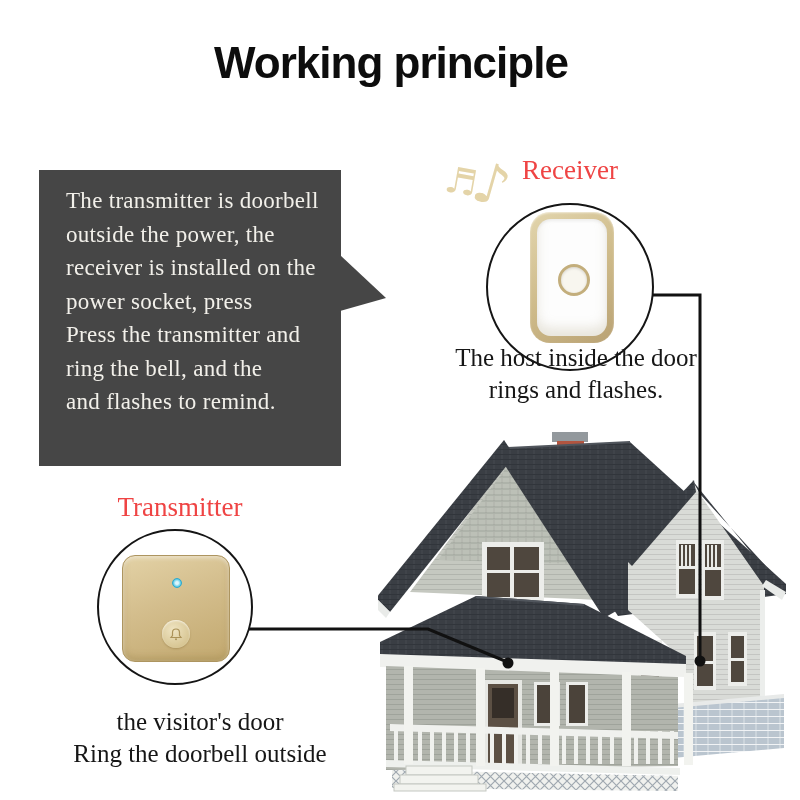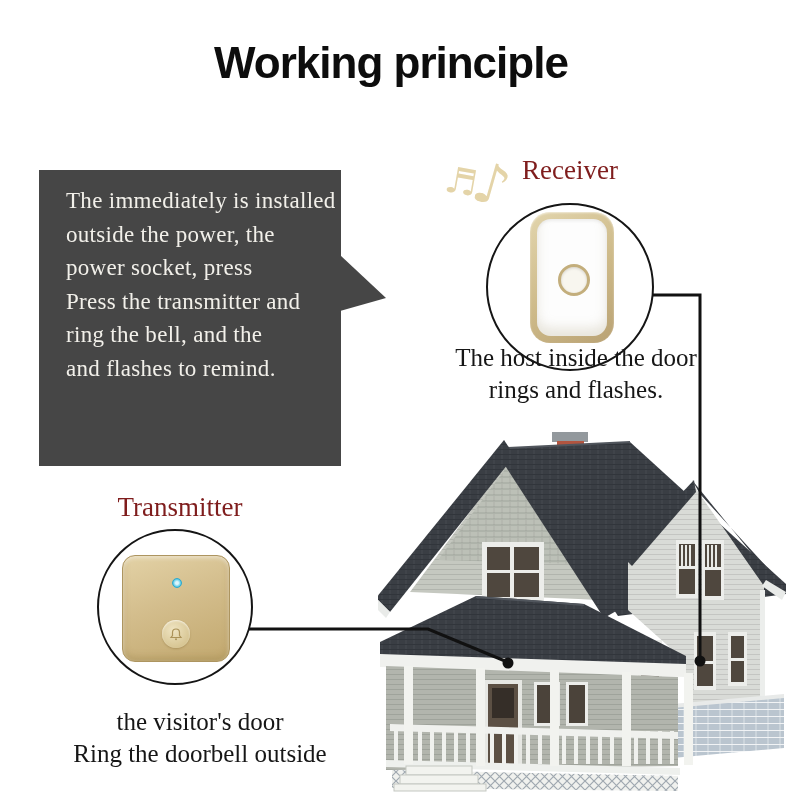--- a/index.html
+++ b/index.html
@@ -13,21 +13,21 @@
          font-size:44px;letter-spacing:-1px;color:#0d0d0d;}
 
   
   #bubble{left:39px;top:170px;width:302px;height:296px;background:#464646;
           color:#f2f0ea;font-size:23px;line-height:33.5px;letter-spacing:.3px;
           padding:14px 0 0 27px;box-sizing:border-box;}
   #bubble .ln{white-space:nowrap;}
   #bubble-tail{left:340px;top:255px;}
 
   
-  .lbl{font-size:27px;color:#7f1d1d;}
+  .lbl{font-size:27px;color:#ef4444;}
   #receiver-label{left:430px;top:155px;width:280px;text-align:center;}
   #transmitter-label{left:40px;top:492px;width:280px;text-align:center;}
   .caption{font-size:25px;line-height:32px;color:#161616;text-align:center;}
   .caption .ln{white-space:nowrap;}
   #receiver-caption{left:436px;top:342px;width:280px;}
   #transmitter-caption{left:40px;top:706px;width:320px;}
 
   
   #music-notes{left:445px;top:142px;color:#e4d4a8;font-family:"DejaVu Sans",sans-serif;}
   #music-notes .n1{display:inline-block;font-size:36px;transform:rotate(10deg);}
@@ -198,22 +198,23 @@
   <svg id="connector-lines" class="abs" width="800" height="800" viewBox="0 0 800 800">
     <polyline points="650,295 700,295 700,658" fill="none" stroke="#111111" stroke-width="3"></polyline>
     <circle cx="700" cy="661" r="5.5" fill="#111111"></circle>
     <polyline points="249,629 428,629 505,661" fill="none" stroke="#111111" stroke-width="3"></polyline>
     <circle cx="508" cy="663" r="5.5" fill="#111111"></circle>
   </svg>
 
   <div id="title" class="abs txt">Working principle</div>
 
   <div id="bubble" class="abs txt">
-    <div class="ln">The immediately is installed</div>
+    <div class="ln">The transmitter is doorbell</div>
     <div class="ln">outside the power, the</div>
+    <div class="ln">receiver is installed on the</div>
     <div class="ln">power socket, press</div>
     <div class="ln">Press the transmitter and</div>
     <div class="ln">ring the bell, and the</div>
     <div class="ln">and flashes to remind.</div>
   </div>
   <svg id="bubble-tail" class="abs" width="48" height="58" viewBox="0 0 48 58">
     <polygon points="0,0 46,43 0,56" fill="#464646"></polygon>
   </svg>
 
   <div id="music-notes" class="abs txt">

